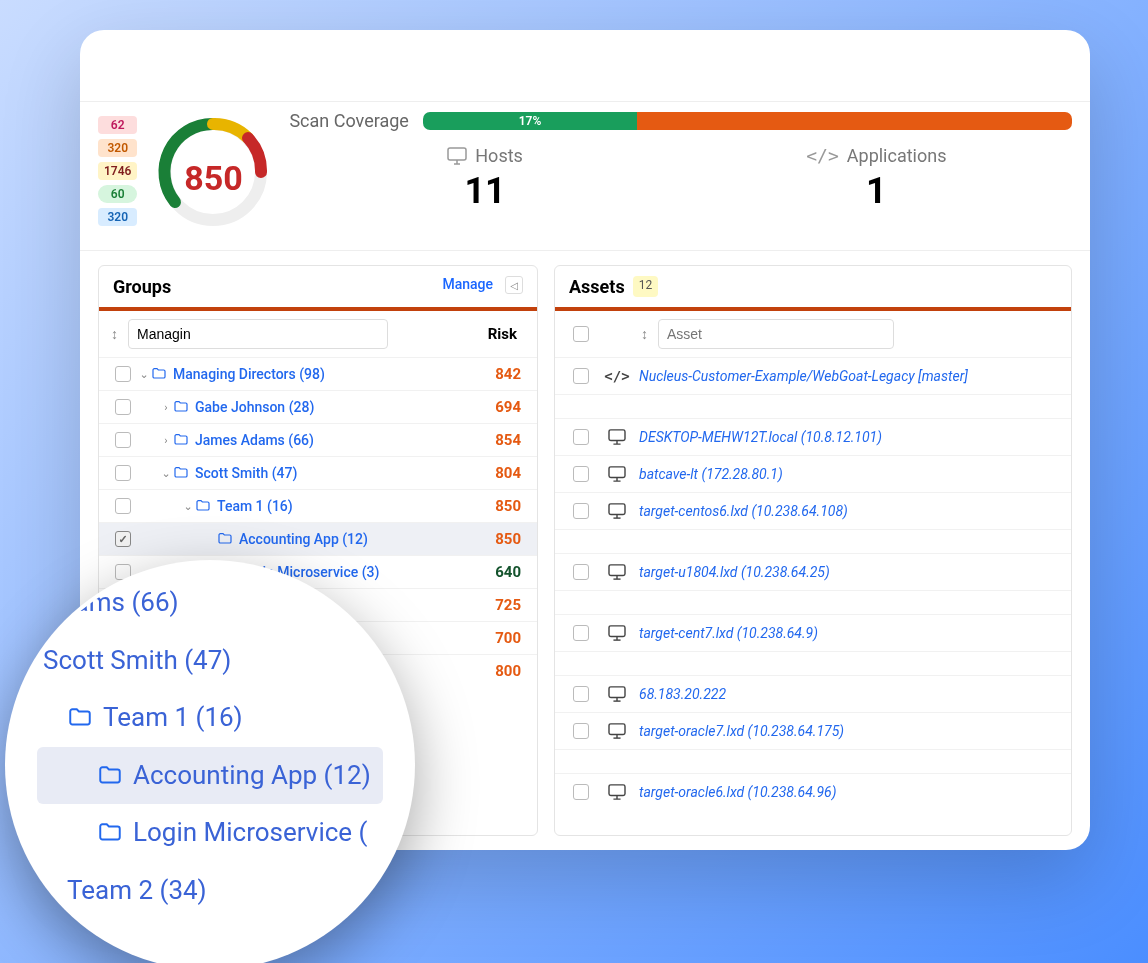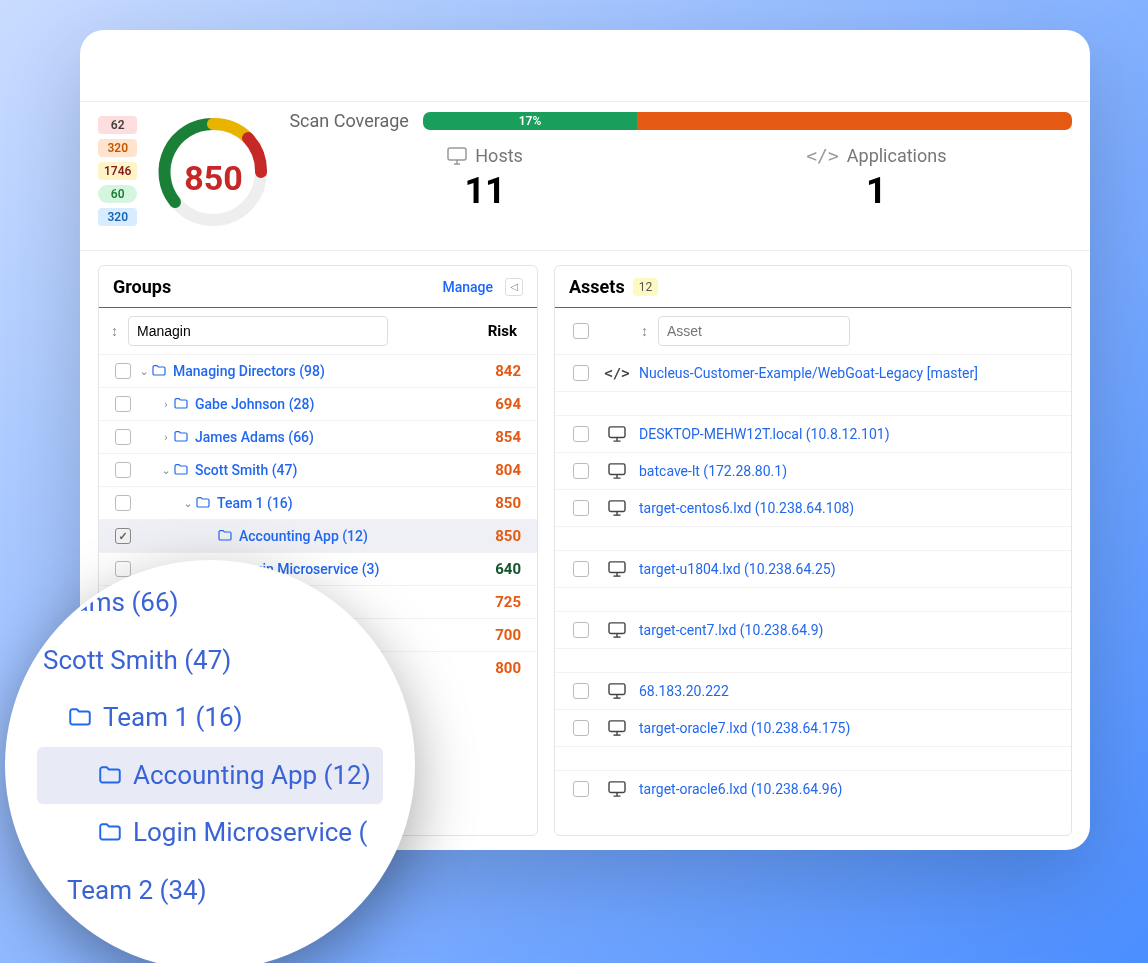--- a/index.html
+++ b/index.html
@@ -27,21 +27,21 @@
     display: flex;
     align-items: flex-start;
     padding: 10px 18px 18px 18px;
     gap: 16px;
     border-bottom: 1px solid #eee;
   }
   .badges { display: flex; flex-direction: column; gap: 5px; margin-top: 4px; }
   .badge {
     font-size: 12px; font-weight: 600; padding: 2px 6px; border-radius: 4px; text-align: center; min-width: 34px;
   }
-  .b-red { background: #fddddd; color: #404040; }
+  .b-red { background: #fddddd; color: #be185d; }
   .b-orange { background: #ffe3cc; color: #c25900; }
   .b-yellow { background: #fff4c6; color: #7f1d1d; }
   .b-green { background: #d6f5de; color: #1a7f37; border-radius: 9px; }
   .b-blue { background: #d8ecff; color: #1765b5; }
   .gauge-wrap { position: relative; width: 120px; height: 120px; }
   .gauge-score {
     position: absolute; top: 46px; left: 0; right: 0; text-align: center;
     font-size: 34px; font-weight: 700; color: #c62828;
   }
   .metrics { flex: 1; display: flex; flex-direction: column; }
@@ -51,49 +51,49 @@
   .cov-green { background: #199e5c; height: 100%; display:flex; align-items:center; justify-content:center; color:#fff; font-size: 12px; font-weight:600;}
   .cov-orange { background: #e55a12; height: 100%; flex: 1; }
   .metric-cols { display: flex; margin-top: 14px; }
   .metric { flex: 1; text-align: center; }
   .metric-h { display:flex; align-items:center; justify-content:center; gap:8px; color:#777; font-size:18px; }
   .metric-v { font-size: 36px; font-weight: 700; margin-top: 4px; }
   .panels { flex: 1; display: flex; gap: 16px; padding: 14px 18px; overflow: hidden; }
   .panel { border: 1px solid #e4e4e4; border-radius: 6px; overflow: hidden; display:flex; flex-direction:column; background:#fff; }
   .panel.groups { width: 440px; }
   .panel.assets { flex: 1; }
-  .panel-header { display:flex; align-items:center; padding: 10px 14px; border-bottom:1px solid #c2410c; }
+  .panel-header { display:flex; padding: 10px 14px; border-bottom:4px solid #c2410c; }
   .panel-title { font-size: 18px; font-weight: 700; }
   .panel-header .spacer { flex: 1; }
   .manage-link { color:#1a66ff; font-size:14px; font-weight:500; margin-right:12px; }
   .collapse-btn { width:18px; height:18px; border:1px solid #ddd; border-radius:3px; display:flex; align-items:center; justify-content:center; color:#888; font-size:10px;}
   .count-badge { background:#fef9c3; color:#555; border-radius:4px; padding:2px 6px; font-size:12px; margin-left:8px;}
   .filter-row { display:flex; align-items:center; padding:8px 12px; gap:10px; }
   .sort-ic { color:#888; font-size:14px; }
   .filter-input { border:1px solid #ddd; border-radius:4px; padding:6px 8px; font-size:14px; }
   .groups .filter-input { width: 260px; }
-  .assets .filter-input { width: 192px; }
+  .assets .filter-input { width: 236px; }
   .risk-head { margin-left:auto; font-weight:700; font-size:15px; padding-right:8px;}
   .col-cb { width:28px; display:flex; align-items:center; justify-content:center; }
   .cb { width:16px; height:16px; border:1.5px solid #bbb; border-radius:3px; background:#fff; display:flex; align-items:center; justify-content:center; }
   .cb.checked { background:#f1f1f1; border-color:#888; }
   .cb.checked::after { content:"✓"; font-size:11px; color:#666; font-weight:700; }
   .tree { overflow-y:auto; }
   .tree-row { display:flex; align-items:center; padding:7px 10px; border-top:1px solid #f1f1f1; font-size:14px; }
   .tree-row.selected { background:#eef0f5; }
   .spacer-w { display:inline-block; }
   .caret { color:#888; font-size:11px; width:14px; display:inline-block; text-align:center; }
   .folder-ic { color:#2268ee; margin-right:6px; display:inline-flex; }
   .node-label { color:#2268ee; font-weight:500; }
   .risk-val { margin-left:auto; font-weight:700; font-size:15px; padding-right:6px;}
   .risk-orange { color:#e55a12; }
   .risk-yellow { color:#14532d; }
   .asset-row { display:flex; align-items:center; padding:10px 12px; border-top:1px solid #f1f1f1; font-size:14px; gap:12px;}
   .asset-row .ic { width:20px; display:flex; justify-content:center; color:#555;}
-  .asset-link { color:#2268ee; }
+  .asset-link { color:#2268ee;font-style:italic; }
   .asset-gap { height:24px; border-top:1px solid #f1f1f1; }
   
   .lens {
     position:absolute; left: 5px; top: 560px; width: 410px; height: 410px;
     border-radius:50%; background:#fff; box-shadow: 0 20px 60px rgba(0,0,0,0.35);
     overflow:hidden; border: 4px solid rgba(255,255,255,0.6);
   }
   .lens-inner { padding: 10px 28px 0 28px; font-size: 26px; color:#3a63d6; line-height:1.6; }
   .lens-row { display:flex; align-items:center; gap:10px; padding:8px 6px; }
   .lens-row.sel { background:#e8ebf5; border-radius:6px; }

